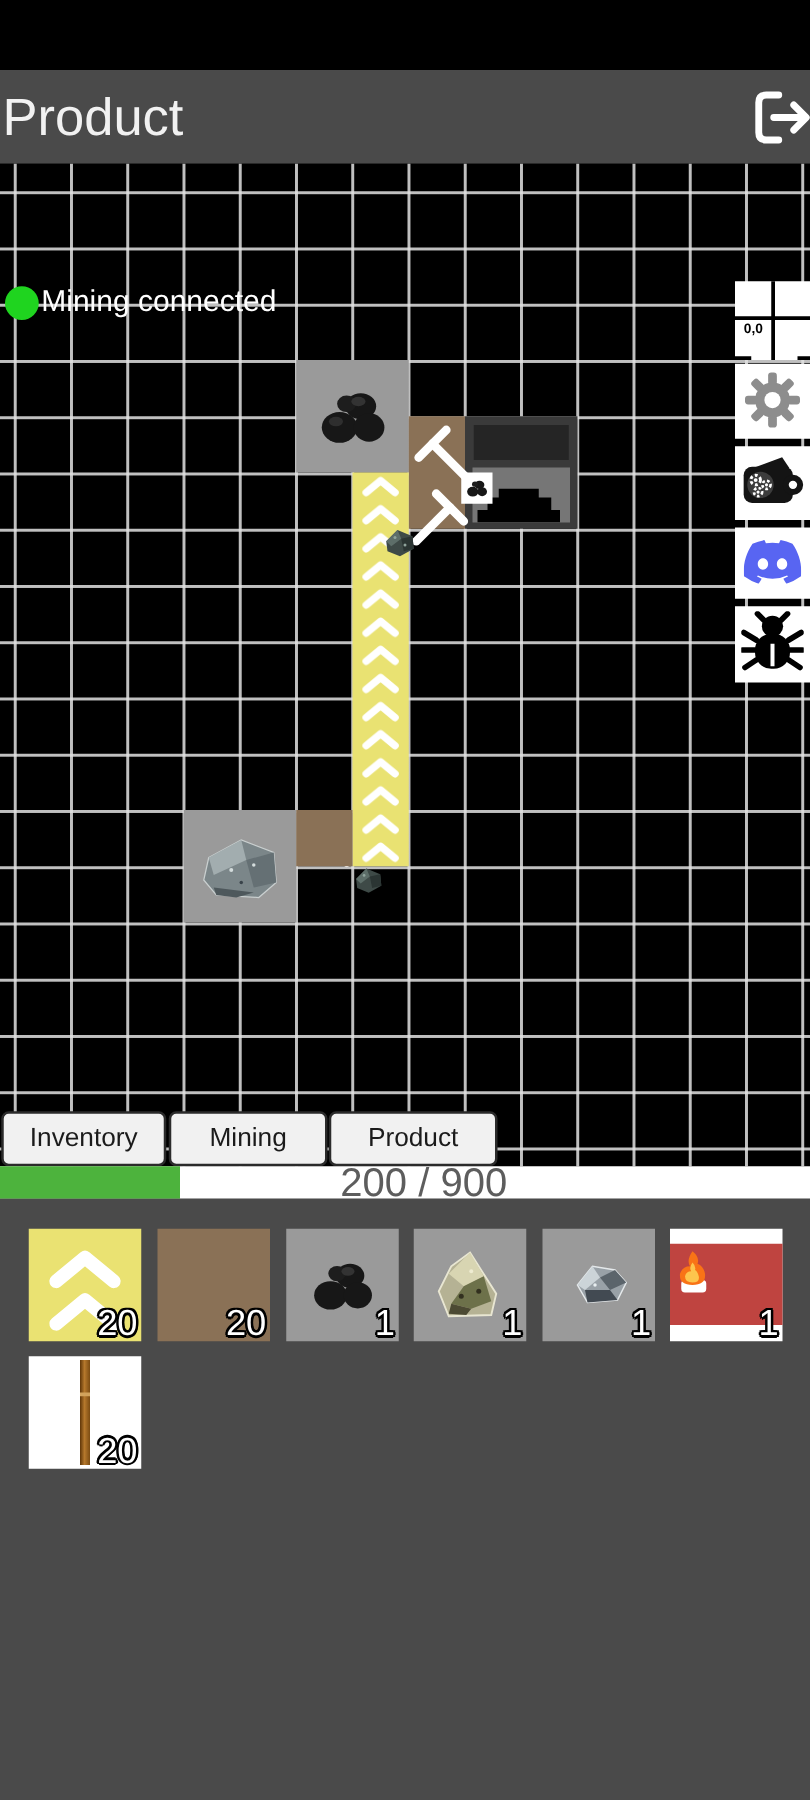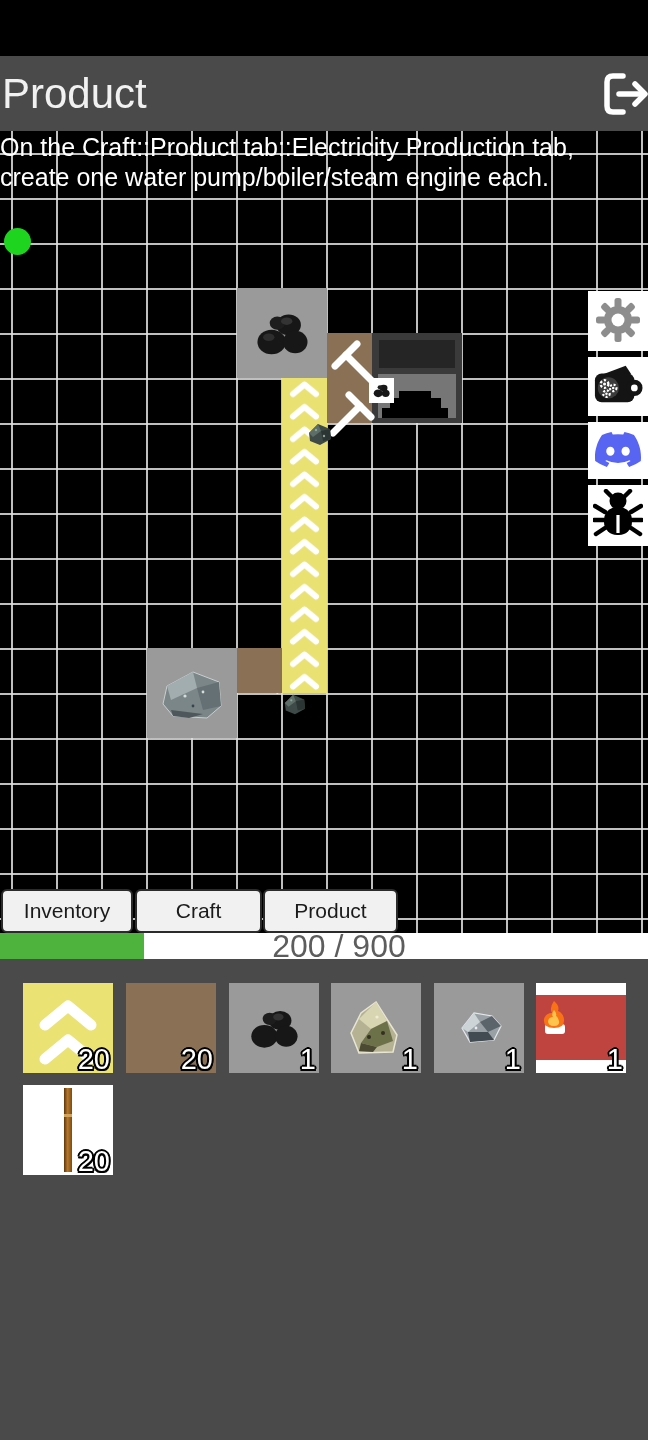--- a/index.html
+++ b/index.html
@@ -105,27 +105,24 @@
           <path d="M25,6 H15 Q9,6 9,12 V36 Q9,42 15,42 H25" fill="none" stroke="#fff" stroke-width="5.5" stroke-linecap="round"></path>
           <line x1="21" y1="24" x2="46" y2="24" stroke="#fff" stroke-width="5.5" stroke-linecap="round"></line>
           <path d="M37,14 L47,24 L37,34" fill="none" stroke="#fff" stroke-width="5.5" stroke-linecap="round" stroke-linejoin="round"></path>
         </svg>
       </span>
     </button>
   </div>
 
   <div class="game">
 
-    <div class="instruction">
-      <div>On the Craft::Product tab::Electricity Production tab,</div>
-      <div>create one water pump/boiler/steam engine each.</div>
-    </div>
 
     <div class="mining-status">
       <div class="mining-dot"></div>
+      <div class="mining-text">Mining connected</div>
     </div>
 
     <div class="tile coal-deposit">
       <div class="sprite-center">
         <svg width="68" height="52" viewBox="0 0 70 55">
           <ellipse cx="24" cy="37" rx="15" ry="13" fill="#171717"></ellipse>
           <ellipse cx="42" cy="19" rx="13" ry="11" fill="#171717"></ellipse>
           <ellipse cx="49" cy="37" rx="13" ry="12" fill="#171717"></ellipse>
           <ellipse cx="30" cy="17" rx="8" ry="7" fill="#1d1d1d"></ellipse>
           <ellipse cx="40" cy="15" rx="6" ry="4" fill="#333"></ellipse>
@@ -202,20 +199,27 @@
 
     <div class="tile lower-miner"></div>
 
     <svg class="tile chunk-bottom" width="27" height="23" viewBox="0 0 27 25">
       <polygon points="3,11 12,2 24,7 25,17 14,23 4,19" fill="#3e4a47"></polygon>
       <polygon points="3,11 12,2 15,9 7,15" fill="#5d6e69"></polygon>
       <polygon points="15,9 24,7 25,17 17,19" fill="#2b3533"></polygon>
       <circle cx="10" cy="8" r="1.2" fill="#8fa39b"></circle>
     </svg>
 
+    <button class="side-btn btn-minimap">
+      <span class="mm-vline"></span>
+      <span class="mm-hline"></span>
+      <span class="mm-tick-l"></span>
+      <span class="mm-tick-r"></span>
+      <span class="mm-label">0,0</span>
+    </button>
 
     <button class="side-btn btn-settings">
       <span>
         <svg width="48" height="48" viewBox="0 0 48 48">
           <g fill="#8d8d8d">
             <circle cx="24" cy="24" r="14"></circle>
             <rect x="20.5" y="2" width="7" height="10" rx="2.5"></rect>
             <rect x="20.5" y="2" width="7" height="10" rx="2.5" transform="rotate(45 24 24)"></rect>
             <rect x="20.5" y="2" width="7" height="10" rx="2.5" transform="rotate(90 24 24)"></rect>
             <rect x="20.5" y="2" width="7" height="10" rx="2.5" transform="rotate(135 24 24)"></rect>
@@ -267,21 +271,21 @@
           <line x1="38" y1="23" x2="48" y2="17" stroke="#000" stroke-width="4.5" stroke-linecap="round"></line>
           <line x1="39" y1="31" x2="49" y2="31" stroke="#000" stroke-width="4.5" stroke-linecap="round"></line>
           <line x1="38" y1="39" x2="47" y2="45" stroke="#000" stroke-width="4.5" stroke-linecap="round"></line>
           <rect x="11" y="18" width="28" height="28" rx="13" fill="#000"></rect>
           <rect x="23.4" y="26" width="3.2" height="18" fill="#fff"></rect>
         </svg>
       </span>
     </button>
 
     <button class="tab tab-inventory">Inventory</button>
-    <button class="tab tab-craft">Craft</button>
+    <button class="tab tab-craft">Mining</button>
     <button class="tab tab-research">Product</button>
   </div>
 
   <div class="progress">
     <div class="progress-fill" style="width: 22.2%;"></div>
     <div class="progress-label">200 / 900</div>
   </div>
 
   <div class="inv-panel">
 

